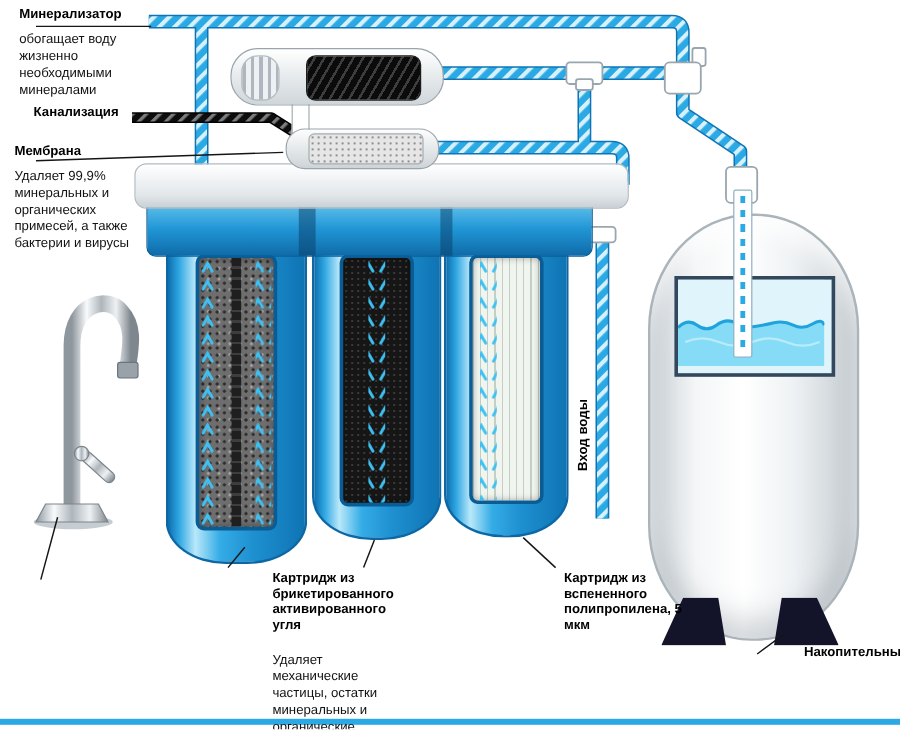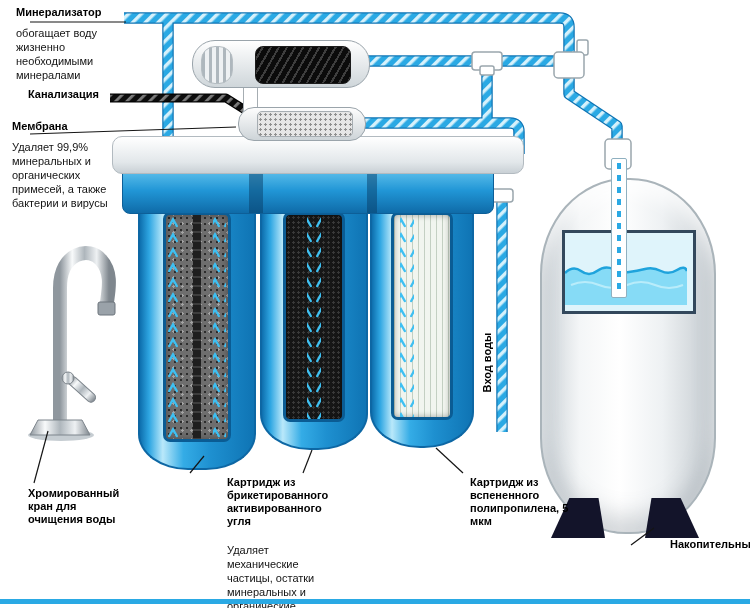--- a/index.html
+++ b/index.html
@@ -230,23 +230,20 @@
 
   <div class="lbl" id="lbl-sewer">
     <div class="t">Канализация</div>
   </div>
 
   <div class="lbl" id="lbl-membrane">
     <div class="t">Мембрана</div>
     <div class="d">Удаляет 99,9% минеральных и органических примесей, а также бактерии и вирусы</div>
   </div>
 
-  <div class="lbl" id="lbl-faucet">
-    <div class="t">Хромированный кран для очищения воды</div>
-  </div>
 
   <div class="lbl" id="lbl-cart1">
     <div class="t">Картридж из брикетированного активированного угля</div>
     <div class="d">Удаляет механические частицы, остатки минеральных и органические вещества природного</div>
   </div>
 
 
   <div class="lbl" id="lbl-cart3">
     <div class="t">Картридж из вспененного полипропилена, 5 мкм</div>
   </div>

